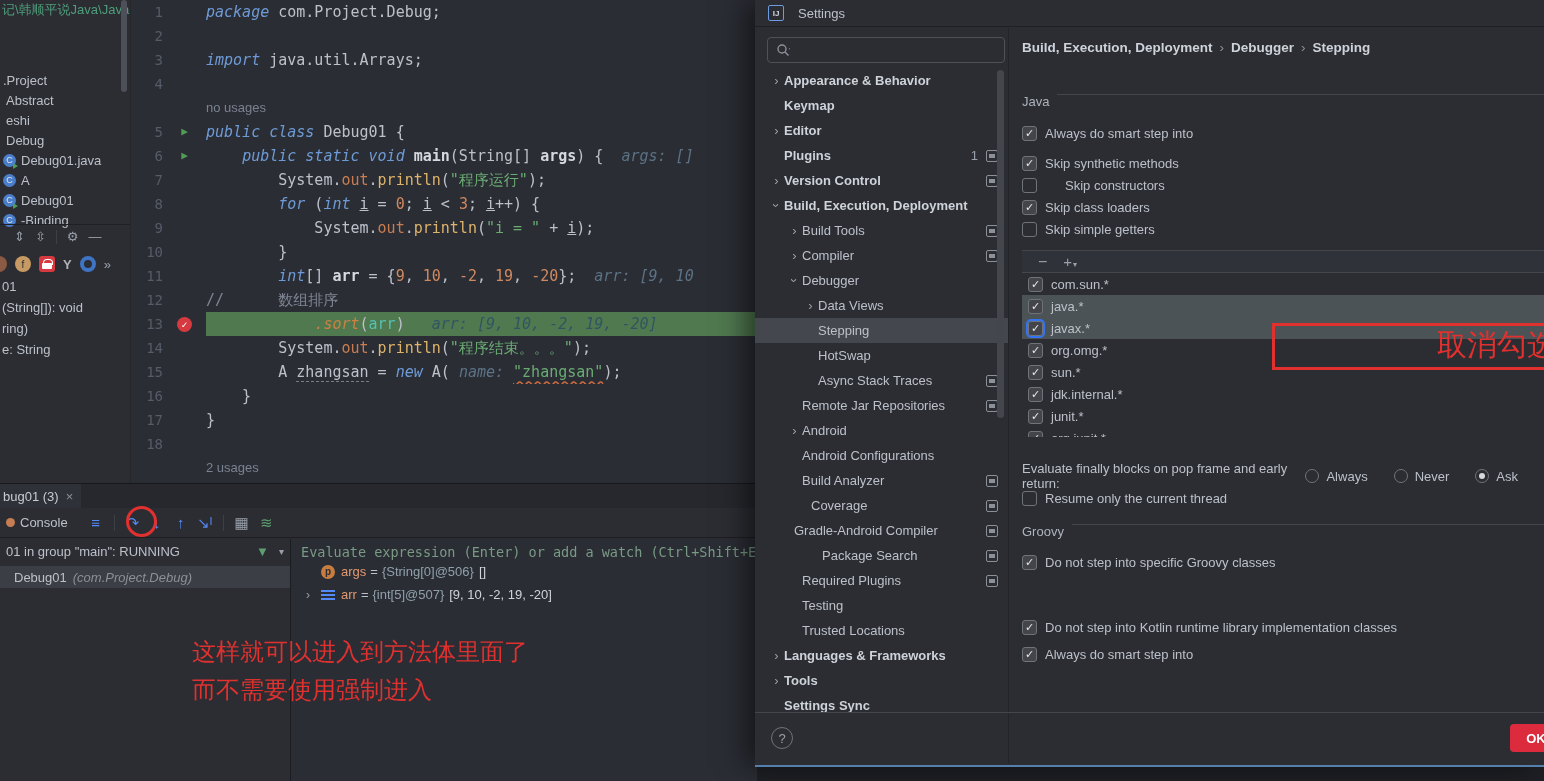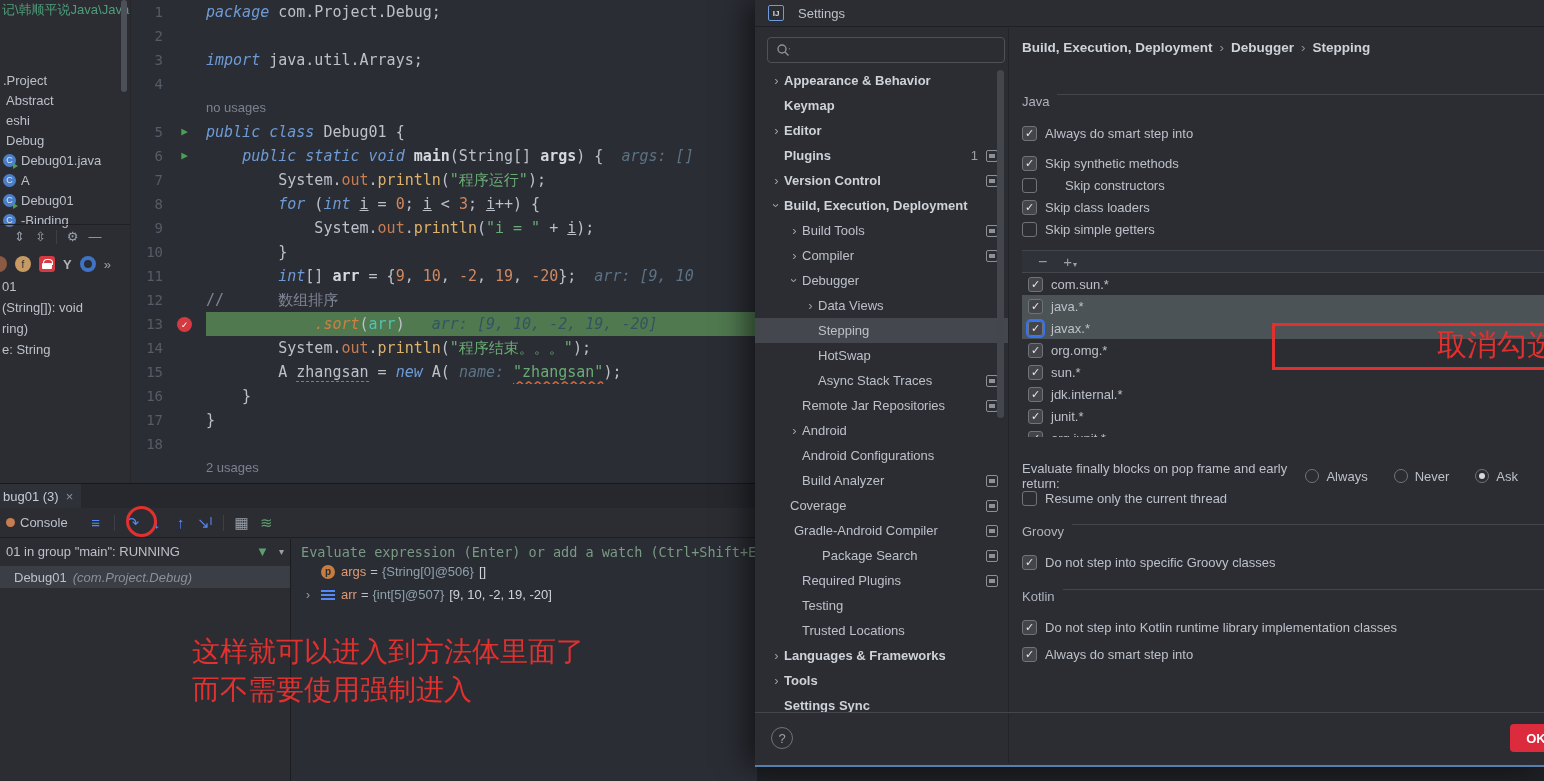--- a/index.html
+++ b/index.html
@@ -77,21 +77,21 @@
   .var-chev { width:14px; color:#9aa0ab; font-size:12px; text-align:center; }
   .p-ico { width:14px; height:14px; border-radius:50%; background:#c77d3f; color:#2b2d33; font-size:10px; font-weight:bold;
            display:inline-flex; align-items:center; justify-content:center; margin:0 6px; }
   .arr-ico { width:14px; height:14px; margin:0 6px; display:inline-flex; flex-direction:column; justify-content:space-between; padding:2px 0; }
   .arr-ico i { height:2px; background:#548af7; display:block; }
   .var-name { color:#e09a73; } .var-eq { color:#bcc0c9; padding:0 4px; }
   .var-ref { color:#8fa0aa; } .var-txt { color:#cfd3da; margin-left:5px; }
   .dbg-divider { position:absolute; left:290px; top:55px; width:1px; bottom:0; background:#1b1d21; }
   
   .red-circle { position:absolute; left:126px; top:506px; width:31px; height:31px; border:3px solid #e0312f; border-radius:50%; z-index:30; }
-  .editor-note { position:absolute; left:192px; top:633px; color:#e0312f; font-size:28px; line-height:38px; z-index:30; white-space:pre; }
+  .editor-note { position:absolute; left:192px; top:633px; color:#e0312f; font-size:24px; line-height:38px; z-index:30; white-space:pre; }
   
   .settings { position:absolute; left:755px; top:0; width:789px; height:767px; background:#2b2d33;
               border-bottom:2px solid #5580ad; box-shadow:-10px 0 26px rgba(0,0,0,.5); overflow:hidden; }
   .dlg-title { height:27px; display:flex; align-items:center; gap:14px; padding-left:13px; border-bottom:1px solid #1e2025; }
   .ij-ico { width:16px; height:16px; border:1.5px solid #6d9be0; border-radius:2px; color:#d4d8df; font-size:8px; font-weight:bold;
             display:inline-flex; align-items:center; justify-content:center; }
   .search-box { position:absolute; left:12px; top:37px; width:238px; height:26px; border:1px solid #4e5157; border-radius:4px;
                 display:flex; align-items:center; padding-left:8px; color:#8b9099; }
   .tree { position:absolute; left:0; top:68px; width:253px; }
   .tree-row { height:25px; display:flex; align-items:center; white-space:nowrap; padding-right:10px; }
@@ -495,21 +495,21 @@
           <span class="tree-arrow"></span>
           <span class="tree-lbl">Android Configurations</span>
           <span class="tree-sp"></span>
         </div>
         <div class="tree-row" style="padding-left: 32px;">
           <span class="tree-arrow"></span>
           <span class="tree-lbl">Build Analyzer</span>
           <span class="tree-sp"></span>
           <span class="sq-ico"></span>
         </div>
-        <div class="tree-row" style="padding-left: 20px;">
+        <div class="tree-row" style="padding-left: 41px;">
           <span class="tree-arrow"></span>
           <span class="tree-lbl">Coverage</span>
           <span class="tree-sp"></span>
           <span class="sq-ico"></span>
         </div>
         <div class="tree-row" style="padding-left: 24px;">
           <span class="tree-arrow"></span>
           <span class="tree-lbl">Gradle-Android Compiler</span>
           <span class="tree-sp"></span>
           <span class="sq-ico"></span>
@@ -653,24 +653,20 @@
         <span>Groovy</span>
           <span class="line"></span>
       </div>
       <div id="groovycbs">
           <div class="cbrow" style="top: 524px;">
             <span class="cb on">✓</span>
             <span>Do not step into specific Groovy classes</span>
           </div>
         </div>
 
-      <div class="sect" style="top:561px">
-        <span>Kotlin</span>
-          <span class="line"></span>
-      </div>
       <div id="kotlincbs">
           <div class="cbrow" style="top: 589px;">
             <span class="cb on">✓</span>
             <span>Do not step into Kotlin runtime library implementation classes</span>
           </div>
           <div class="cbrow" style="top: 616px;">
             <span class="cb on">✓</span>
             <span>Always do smart step into</span>
           </div>
         </div>

